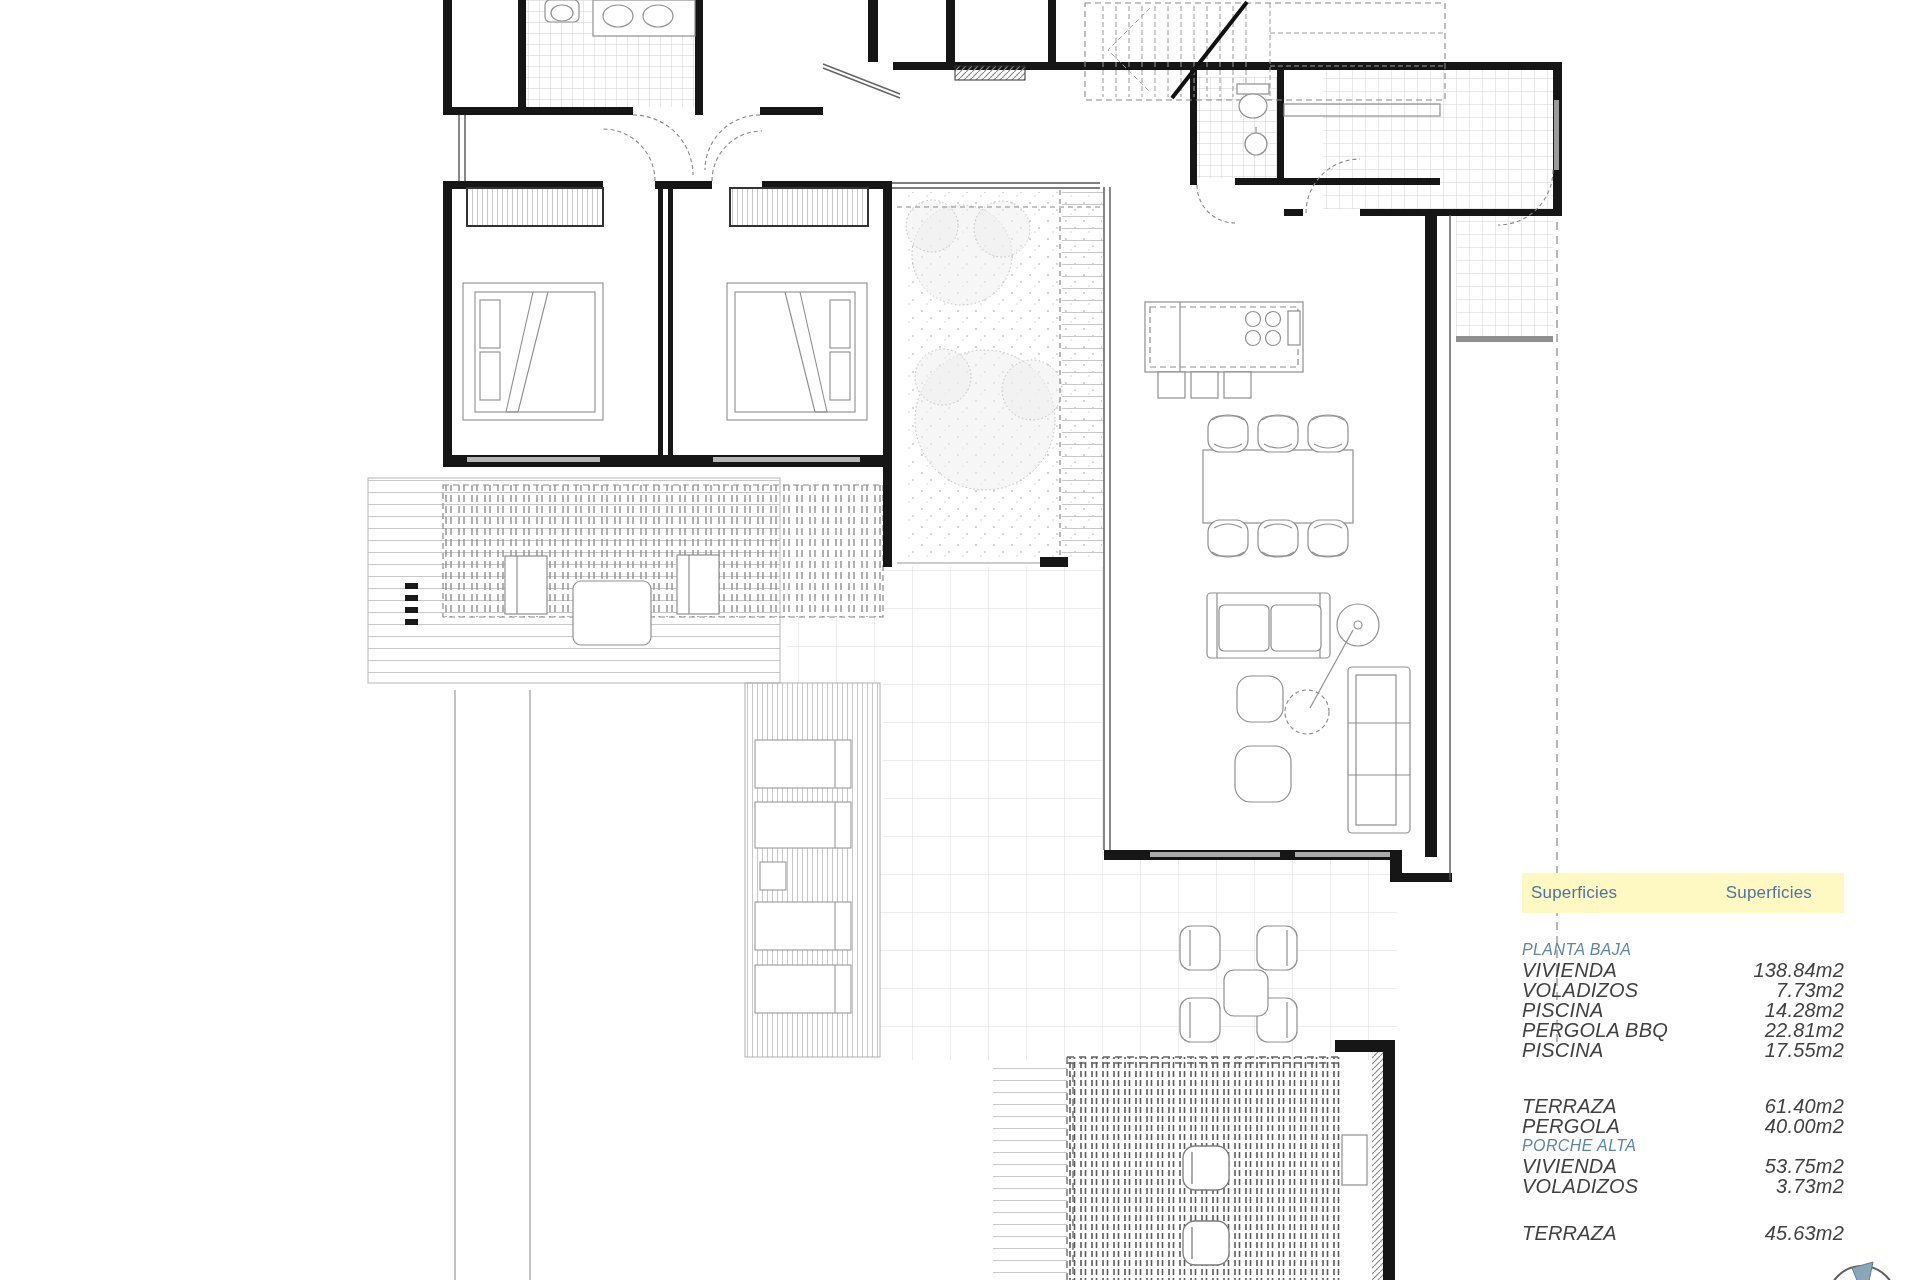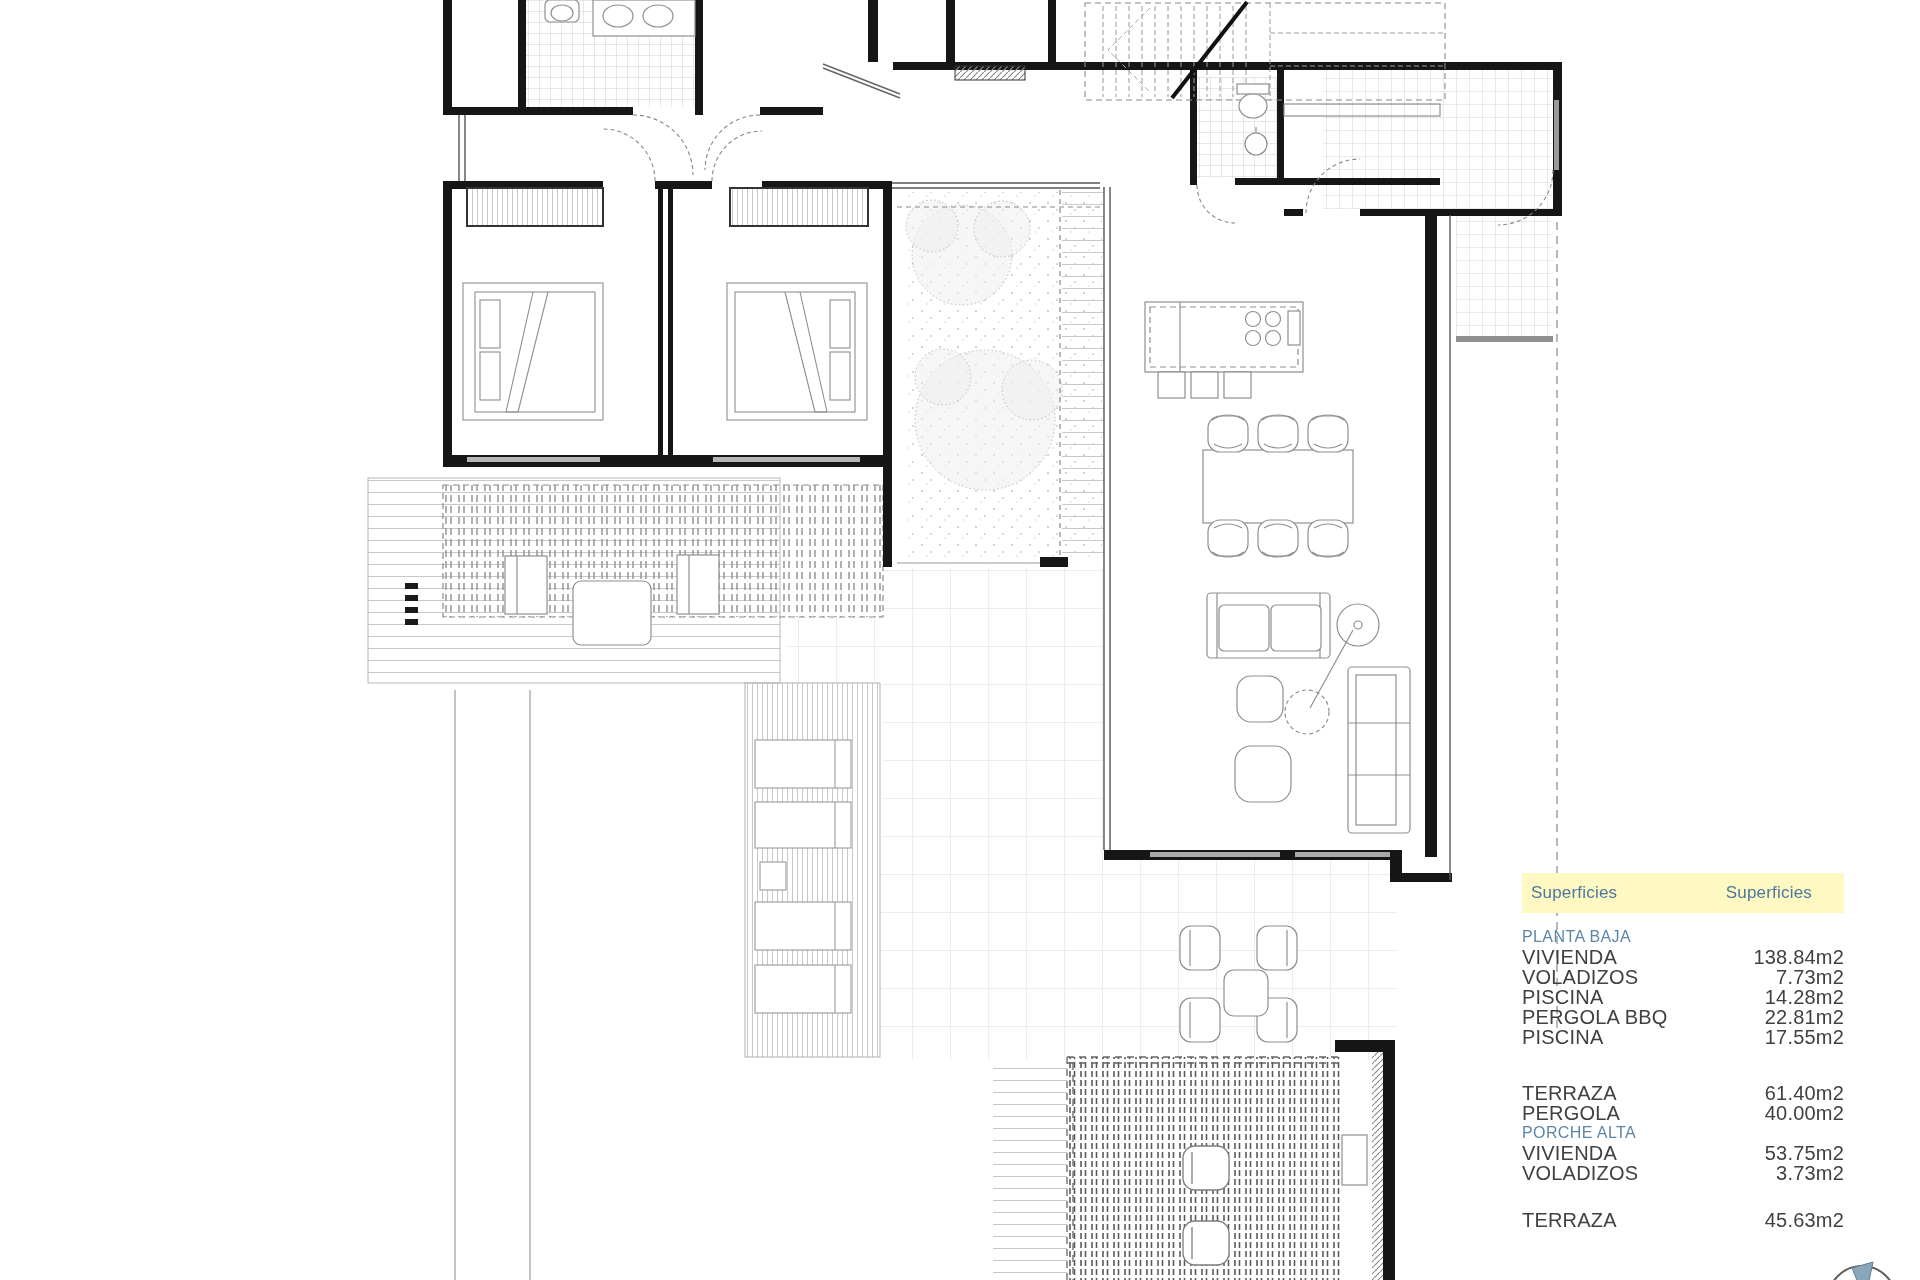--- a/index.html
+++ b/index.html
@@ -4,21 +4,21 @@
 <style>
   html,body{margin:0;padding:0;background:#ffffff;}
   body{width:1920px;height:1280px;position:relative;overflow:hidden;
        font-family:"Liberation Sans", sans-serif;}
   #plan-svg{position:absolute;left:0;top:0;}
   
   .legend{position:absolute;left:1522px;top:873px;width:322px;color:#414141;}
   .legend-bar{height:40px;background:#fef9c3;display:flex;align-items:center;
               justify-content:space-between;padding:0 32px 0 9px;box-sizing:border-box;
               color:#4d779f;font-size:17px;letter-spacing:.2px;}
-  .legend-body{margin-top:14px;}
+  .legend-body{margin-top:27px;font-style:italic;}
   .l-row{height:20px;line-height:20px;font-size:20px;display:flex;
          justify-content:space-between;letter-spacing:.2px;}
   .l-row .lv{text-align:left;}
   .l-sec{height:20px;line-height:20px;font-size:16px;color:#5d86a6;letter-spacing:.4px;}
   .l-gap1{height:36px;}
   .l-gap2{height:27px;}
 </style>
 </head>
 <body>
 

